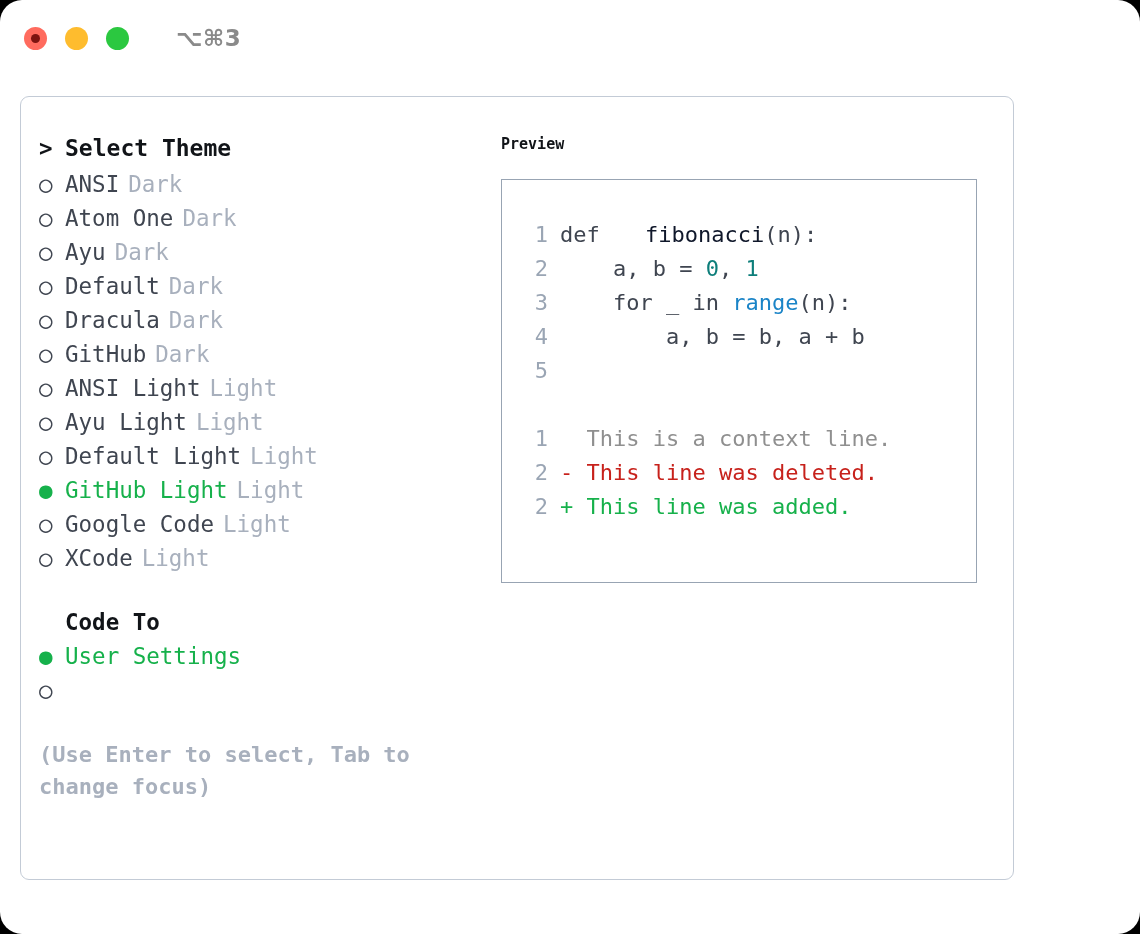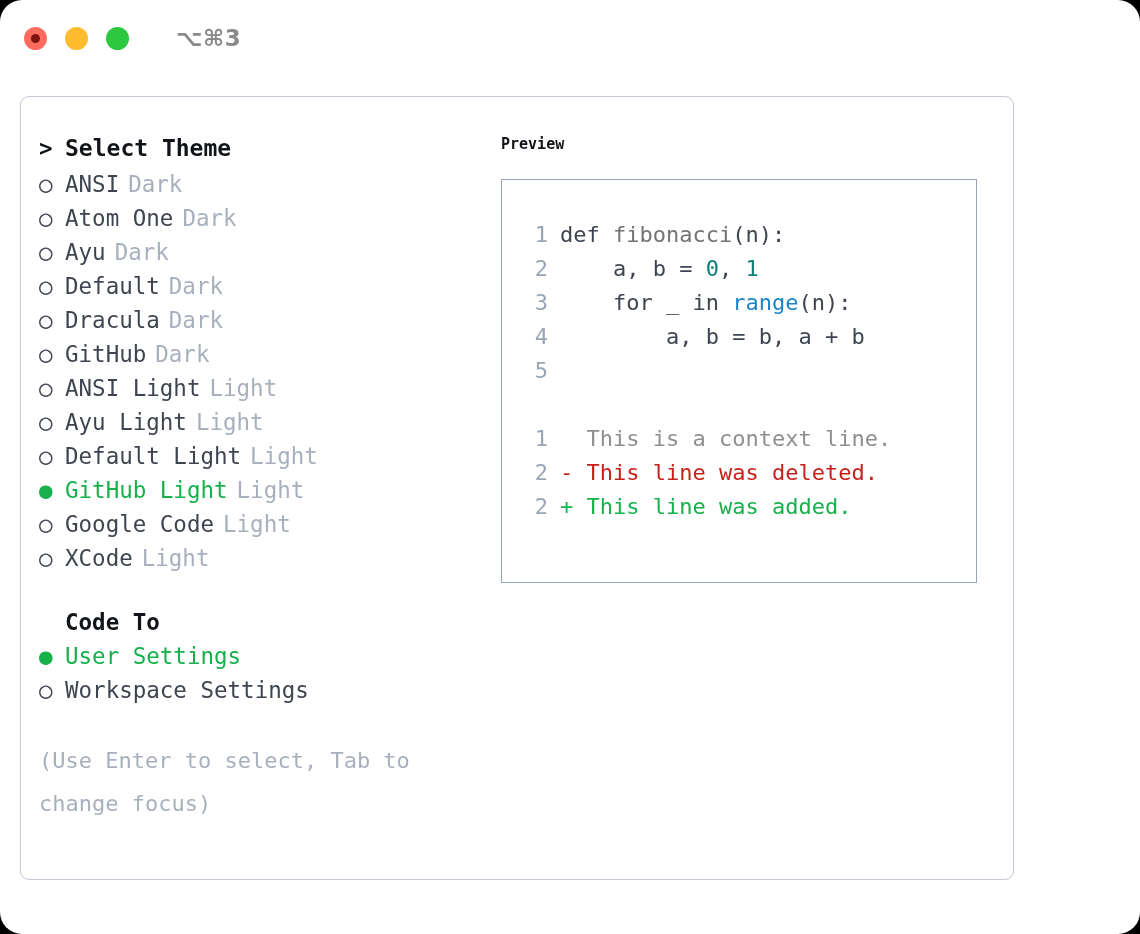--- a/index.html
+++ b/index.html
@@ -123,23 +123,24 @@
   .section-title {
     font-weight: 700;
     color: #111418;
   }
   .gap-md { height: 30px; }
 
   .hint {
     margin-top: 28px;
     color: #a8b0bd;
     font-size: 22px;
-    line-height: 43px;
+    line-height: 32px;
     width: 400px;
     white-space: normal;
+    font-weight: bold;
   }
 
   
   .right-col {
     position: absolute;
     left: 480px;
     top: 38px;
     width: 500px;
   }
   .preview-title {
@@ -165,21 +166,21 @@
     white-space: pre;
   }
   .lineno {
     flex: 0 0 28px;
     text-align: right;
     color: #9aa5b4;
     margin-right: 12px;
   }
   .code-text { color: #3f4550; }
 
-  .tok-fn    { color: #737373; }
+  .tok-fn    { color: #0f172a; margin-left: 32px; }
   .tok-num   { color: #0d7e7a; }
   .tok-call  { color: #1a84c7; }
   .tok-plain { color: #3f4550; }
 
   .blank-line { height: 34px; }
 
   .diff-ctx { color: #8f8f8f; }
   .diff-del { color: #c7211b; }
   .diff-add { color: #16b14b; }
 </style>
@@ -226,21 +227,21 @@
 
         <div class="gap-md"></div>
 
         <div class="row">
           <span class="bullet blank">○</span>
           <span class="section-title">Code To</span>
         </div>
 
         <div id="apply-list">
             <div class="row"><span class="bullet filled">●</span><span class="label sel">User Settings</span></div>
-            <div class="row"><span class="bullet">○</span><span class="label">Workspace Settings</span></div>
+            <div class="row"><span class="bullet">○</span></div>
           </div>
 
         <div class="hint">(Use Enter to select, Tab to change focus)</div>
       </div>
 
       <div class="right-col">
         <div class="preview-title">Preview</div>
 
         <div class="preview-box">
           <div id="code-block">

